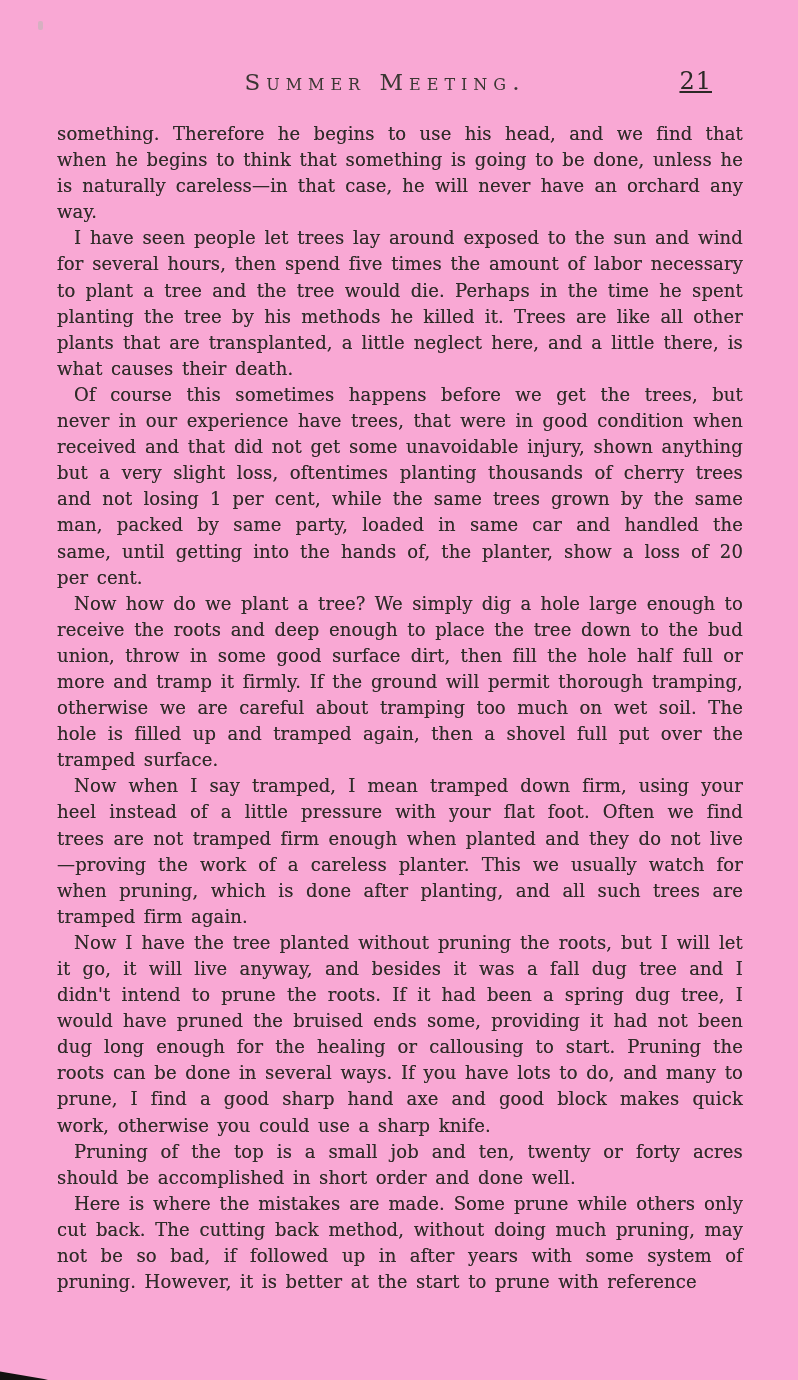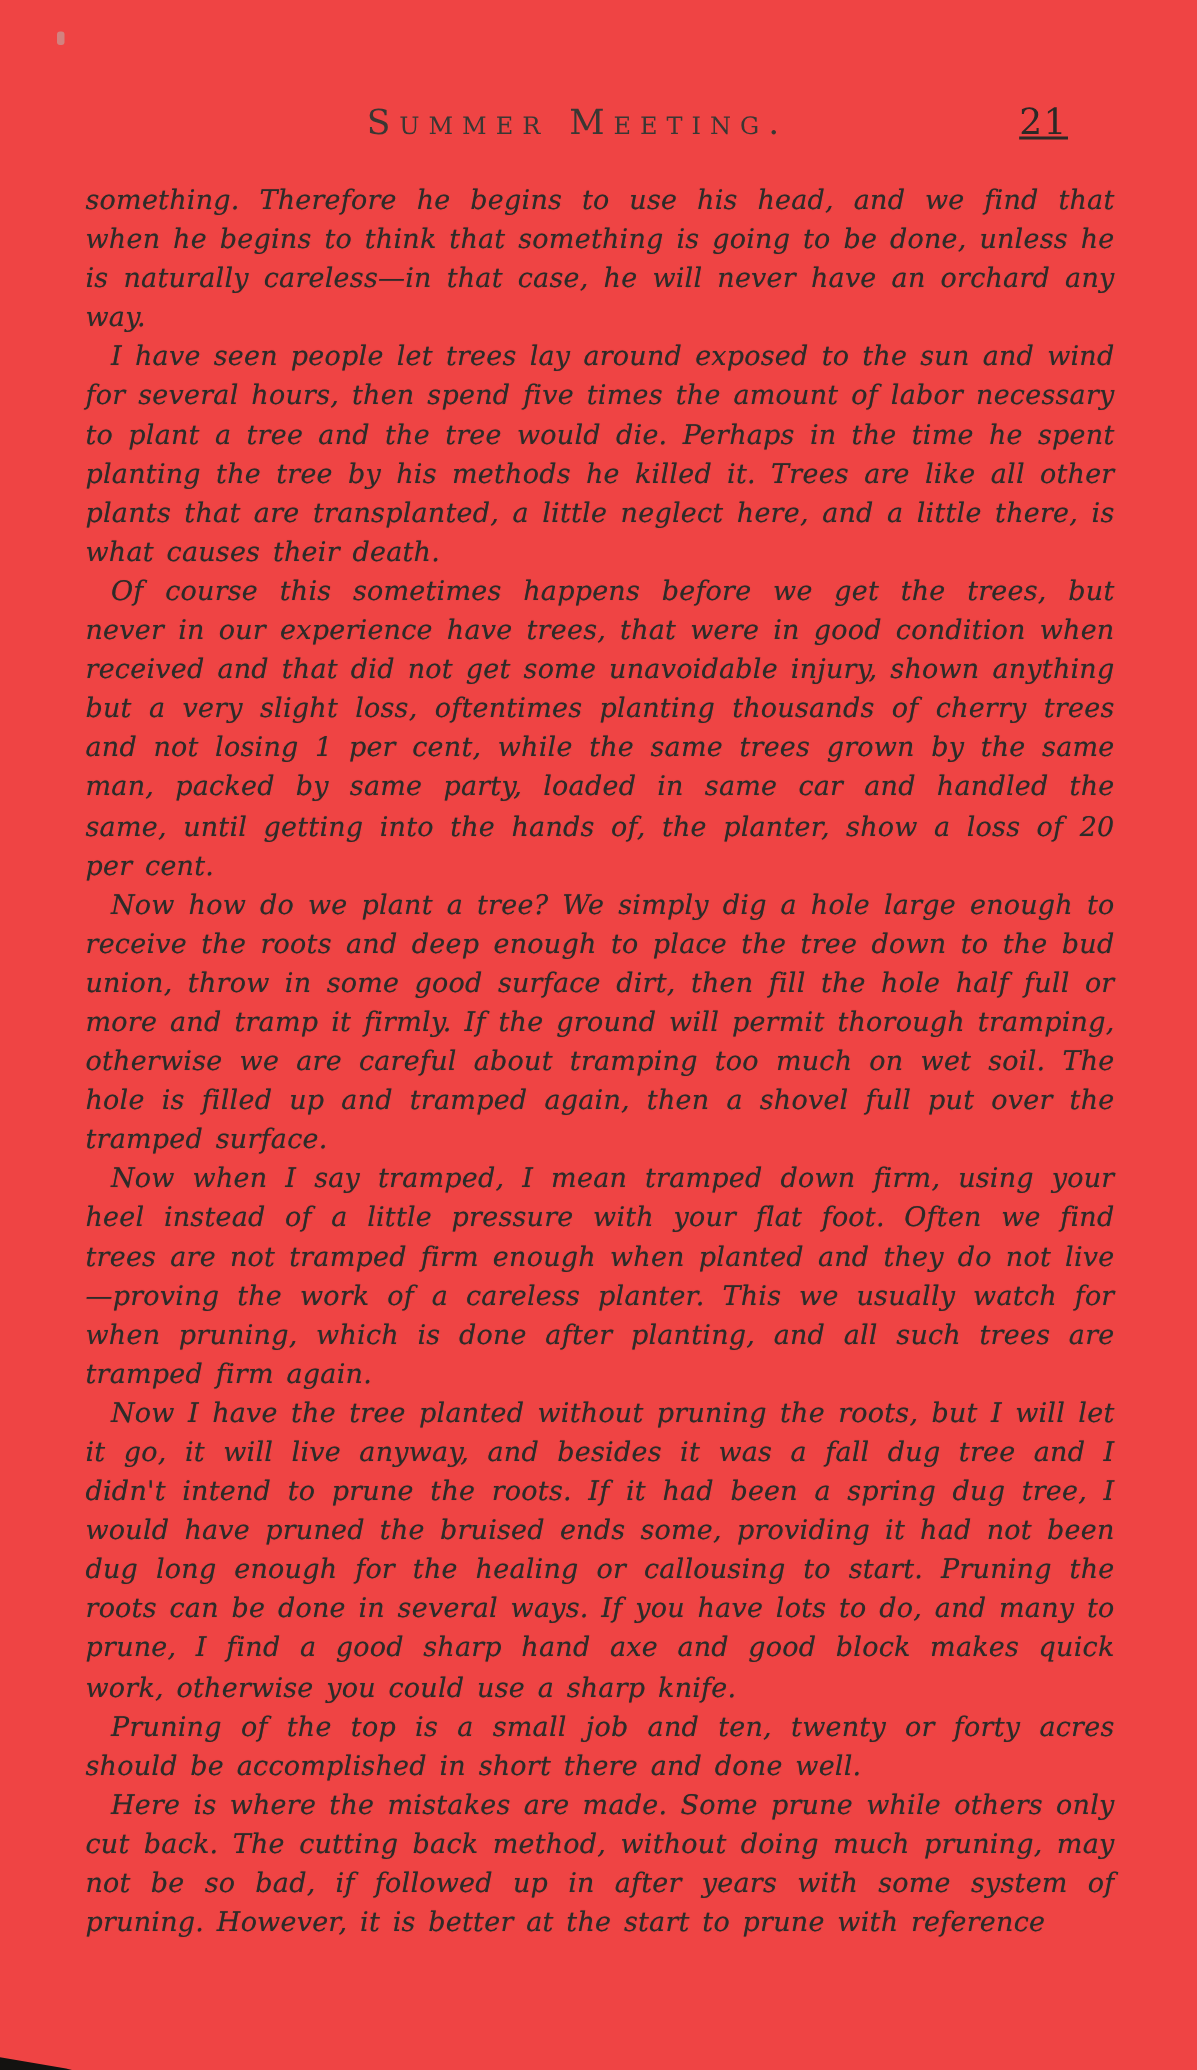--- a/index.html
+++ b/index.html
@@ -6,21 +6,21 @@
     margin: 0;
     padding: 0;
     background: #e9e8e5;
     font-family: "DejaVu Serif", "Liberation Serif", serif;
   }
   .page {
     position: relative;
     width: 798px;
     height: 1380px;
     margin: 0 auto;
-    background: #ef4444;
+    background: #f9a8d4;
     overflow: hidden;
     color: #2e2b28;
   }
   
   .running-header {
     position: absolute;
     top: 69px;
     left: 0;
     width: 100%;
     height: 32px;
@@ -50,21 +50,20 @@
     position: absolute;
     top: 121px;
     left: 57px;
     width: 686px;
     font-size: 18px;
     line-height: 26.1px;
     text-align: justify;
     word-spacing: 2.6px;
     letter-spacing: 0.15px;
     text-shadow: 0 0 0.5px rgba(46, 43, 40, 0.55);
-    font-style: italic;
   }
   .text-block p {
     margin: 0;
     padding: 0;
     text-indent: 17px;
   }
   .text-block p.first {
     text-indent: 0;
   }
   
@@ -100,21 +99,21 @@
     <div class="page-number">21</div>
   </div>
 
   <div class="text-block">
     <p class="first">something. Therefore he begins to use his head, and we find that when he begins to think that something is going to be done, unless he is naturally careless—in that case, he will never have an orchard any way.</p>
     <p>I have seen people let trees lay around exposed to the sun and wind for several hours, then spend five times the amount of labor necessary to plant a tree and the tree would die. Perhaps in the time he spent planting the tree by his methods he killed it. Trees are like all other plants that are transplanted, a little neglect here, and a little there, is what causes their death.</p>
     <p>Of course this sometimes happens before we get the trees, but never in our experience have trees, that were in good condition when received and that did not get some unavoidable injury, shown anything but a very slight loss, oftentimes planting thousands of cherry trees and not losing 1 per cent, while the same trees grown by the same man, packed by same party, loaded in same car and handled the same, until getting into the hands of, the planter, show a loss of 20 per cent.</p>
     <p>Now how do we plant a tree? We simply dig a hole large enough to receive the roots and deep enough to place the tree down to the bud union, throw in some good surface dirt, then fill the hole half full or more and tramp it firmly. If the ground will permit thorough tramping, otherwise we are careful about tramping too much on wet soil. The hole is filled up and tramped again, then a shovel full put over the tramped surface.</p>
     <p>Now when I say tramped, I mean tramped down firm, using your heel instead of a little pressure with your flat foot. Often we find trees are not tramped firm enough when planted and they do not live—proving the work of a careless planter. This we usually watch for when pruning, which is done after planting, and all such trees are tramped firm again.</p>
     <p>Now I have the tree planted without pruning the roots, but I will let it go, it will live anyway, and besides it was a fall dug tree and I didn't intend to prune the roots. If it had been a spring dug tree, I would have pruned the bruised ends some, providing it had not been dug long enough for the healing or callousing to start. Pruning the roots can be done in several ways. If you have lots to do, and many to prune, I find a good sharp hand axe and good block makes quick work, otherwise you could use a sharp knife.</p>
-    <p>Pruning of the top is a small job and ten, twenty or forty acres should be accomplished in short there and done well.</p>
+    <p>Pruning of the top is a small job and ten, twenty or forty acres should be accomplished in short order and done well.</p>
     <p>Here is where the mistakes are made. Some prune while others only cut back. The cutting back method, without doing much pruning, may not be so bad, if followed up in after years with some system of pruning. However, it is better at the start to prune with reference</p>
   </div>
 
   <svg class="corner-artifact" viewBox="0 0 48 10" preserveAspectRatio="none">
     <polygon points="0,1.5 44,9 48,10 0,10" fill="#131210"></polygon>
   </svg>
 
 </div>
 
 </body></html>

